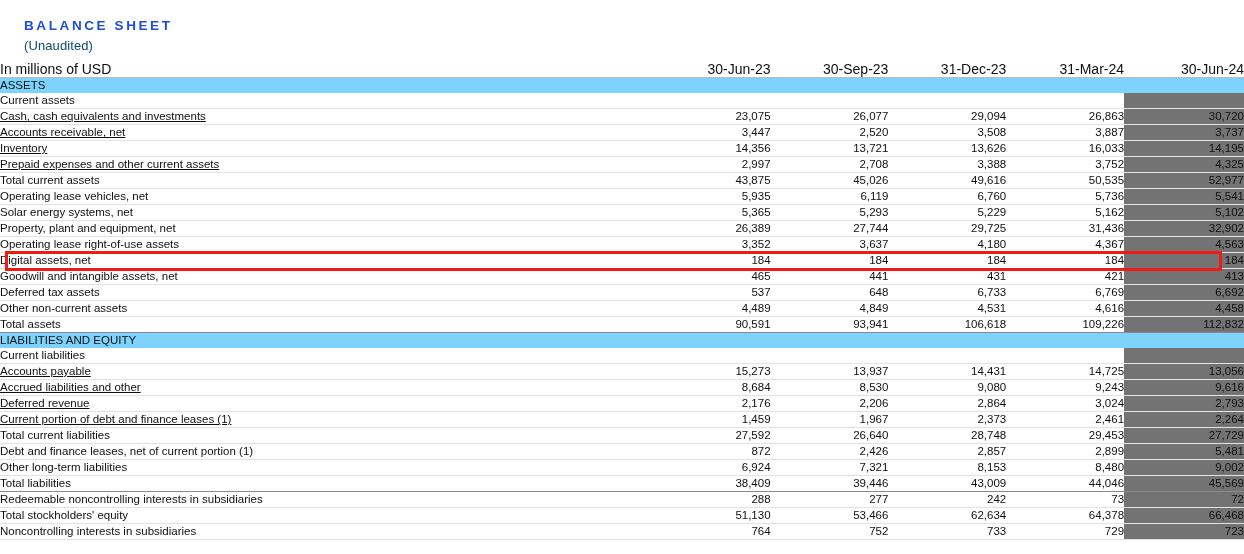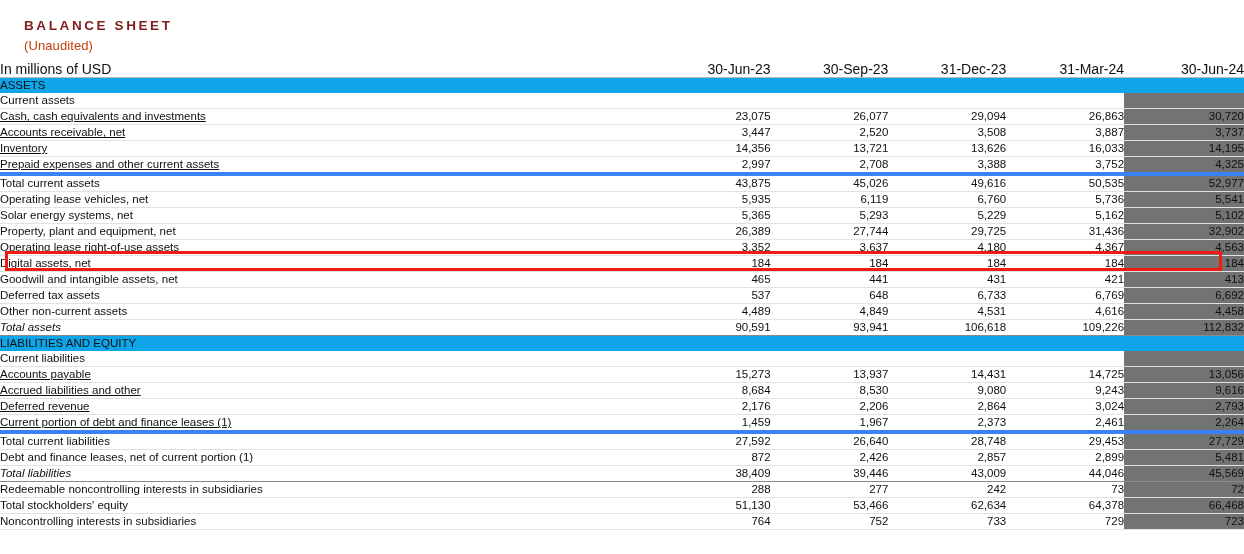--- a/index.html
+++ b/index.html
@@ -18,26 +18,26 @@
   }
 
   
   #title-block {
     padding: 18px 0 0 24px;
   }
   #doc-title {
     font-size: 13.5px;
     font-weight: 600;
     letter-spacing: 2.6px;
-    color: #7f1d1d;
+    color: #1d4ed8;
     line-height: 1.25;
   }
   #doc-subtitle {
     font-size: 13px;
-    color: #c2410c;
+    color: #0c4a6e;
     line-height: 1.35;
     margin-top: 2px;
     letter-spacing: 0.1px;
   }
 
   
   #sheet-wrap {
     position: relative;
     margin-top: 8px;
   }
@@ -92,41 +92,41 @@
     height: 20px;
     line-height: 20px;
   }
   tr.header-row th.label {
     font-weight: normal;
     text-align: left;
   }
 
   
   tr.band td {
-    background: #0ea5e9;
+    background: #7dd3fc;
   }
 
   
   tr.row td {
     border-bottom: 1px solid #e2e2e2;
   }
 
   
   tr.subtotal td {
-    border-top: 4px solid #3b82f6;
+    border-top: 1px solid #3b82f6;
     border-bottom: 1px solid #e2e2e2;
     margin-top: 16px;
   }
   
   tr.total td {
     font-weight: bold;
     border-top: 1px solid #8a8a8a;
     border-bottom: 1px solid #8a8a8a;
   }
-  tr.total td.label { font-weight: bold; font-style: italic; }
+  tr.total td.label { font-weight: bold; }
 
   
   td.shaded, th.shaded {
     background: #737373;
   }
 
   
   #callout-box {
     position: absolute;
     border: 3px solid #ee1c14;
@@ -348,20 +348,28 @@
           <td class="num last shaded">27,729</td>
         </tr>
         <tr class="row">
           <td class="label ind0">Debt and finance leases, net of current portion (1)</td>
           <td class="num">872</td>
           <td class="num">2,426</td>
           <td class="num">2,857</td>
           <td class="num">2,899</td>
           <td class="num last shaded">5,481</td>
         </tr>
+        <tr class="row">
+          <td class="label ind0">Other long-term liabilities</td>
+          <td class="num">6,924</td>
+          <td class="num">7,321</td>
+          <td class="num">8,153</td>
+          <td class="num">8,480</td>
+          <td class="num last shaded">9,002</td>
+        </tr>
         <tr class="total">
           <td class="label ind2">Total liabilities</td>
           <td class="num">38,409</td>
           <td class="num">39,446</td>
           <td class="num">43,009</td>
           <td class="num">44,046</td>
           <td class="num last shaded">45,569</td>
         </tr>
         <tr class="row">
           <td class="label ind0">Redeemable noncontrolling interests in subsidiaries</td>

